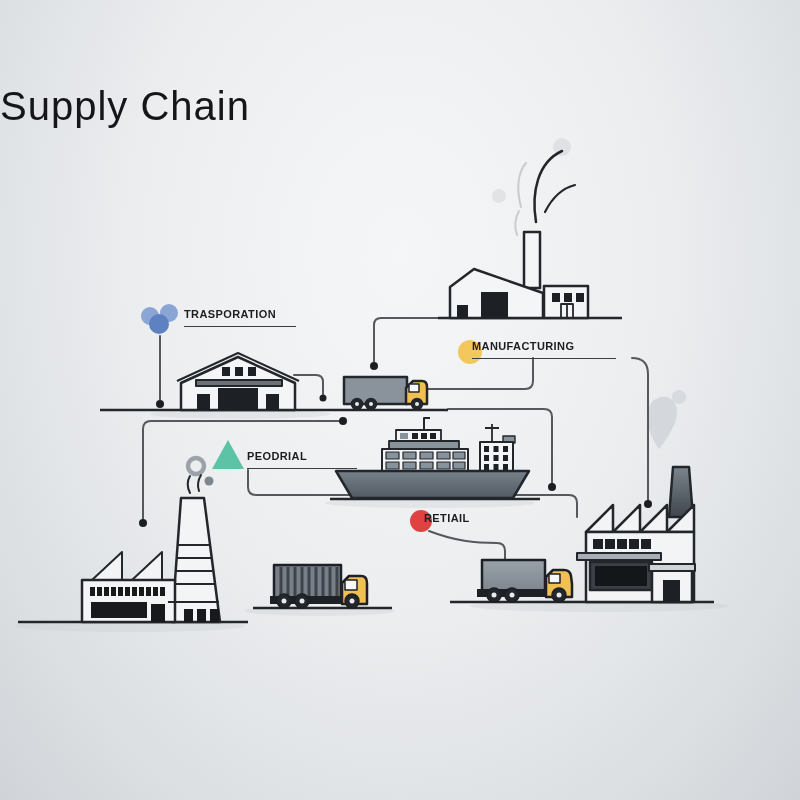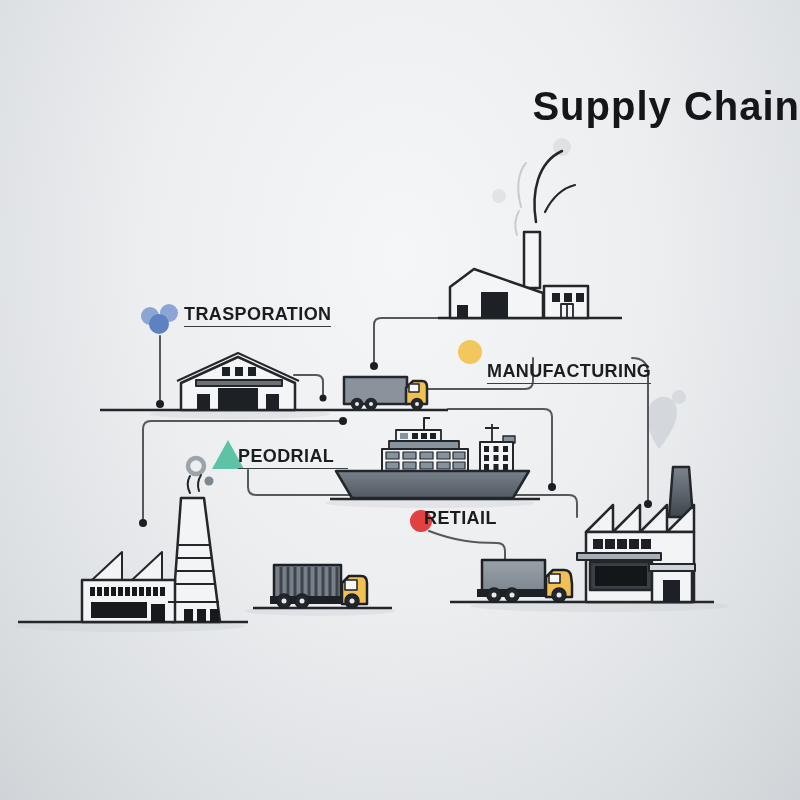--- a/index.html
+++ b/index.html
@@ -3,31 +3,31 @@
 <meta charset="utf-8">
 <style>
   html,body{margin:0;padding:0;}
   .canvas{
     position:relative;width:800px;height:800px;overflow:hidden;
     background:radial-gradient(ellipse at 50% 32%, #f5f6f8 0%, #eceef0 45%, #dcdfe2 80%, #d0d3d7 100%);
     font-family:"Liberation Sans", sans-serif;
   }
   .art{position:absolute;inset:0;}
   .page-title{
-    position:absolute;left:0;right:0;top:84px;text-align:right;
-    font-size:40px;font-weight:700;letter-spacing:1px;color:#141619;
+    position:absolute;left:0;right:0;top:84px;text-align:left;
+    font-size:40px;font-weight:400;letter-spacing:1px;color:#141619;
   }
   .label{
-    position:absolute;font-size:18px;line-height:17px;font-weight:600;
+    position:absolute;font-size:11px;line-height:17px;font-weight:600;
     letter-spacing:.4px;color:#1b1e21;white-space:nowrap;
   }
   .underlined{border-bottom:1.6px solid #3a3e42;padding-bottom:3px;}
   #lbl-transport{left:184px;top:306px;min-width:112px;}
-  #lbl-manufacturing{left:487px;top:338px;min-width:144px;margin-top:25px;}
-  #lbl-peodrial{left:238px;top:448px;min-width:110px;}
+  #lbl-manufacturing{left:472px;top:338px;min-width:144px;}
+  #lbl-peodrial{left:247px;top:448px;min-width:110px;}
   #lbl-retail{left:424px;top:510px;}
   .dot-icon{position:absolute;border-radius:50%;}
   #icon-yellow{left:458px;top:340px;width:24px;height:24px;background:#f2c75c;}
   #icon-red{left:410px;top:510px;width:22px;height:22px;background:#e14141;}
   #icon-cloud{position:absolute;left:136px;top:300px;}
   #icon-triangle{
     position:absolute;left:212px;top:440px;width:0;height:0;
     border-left:16px solid transparent;border-right:16px solid transparent;
     border-bottom:29px solid #5cc3a6;
   }

